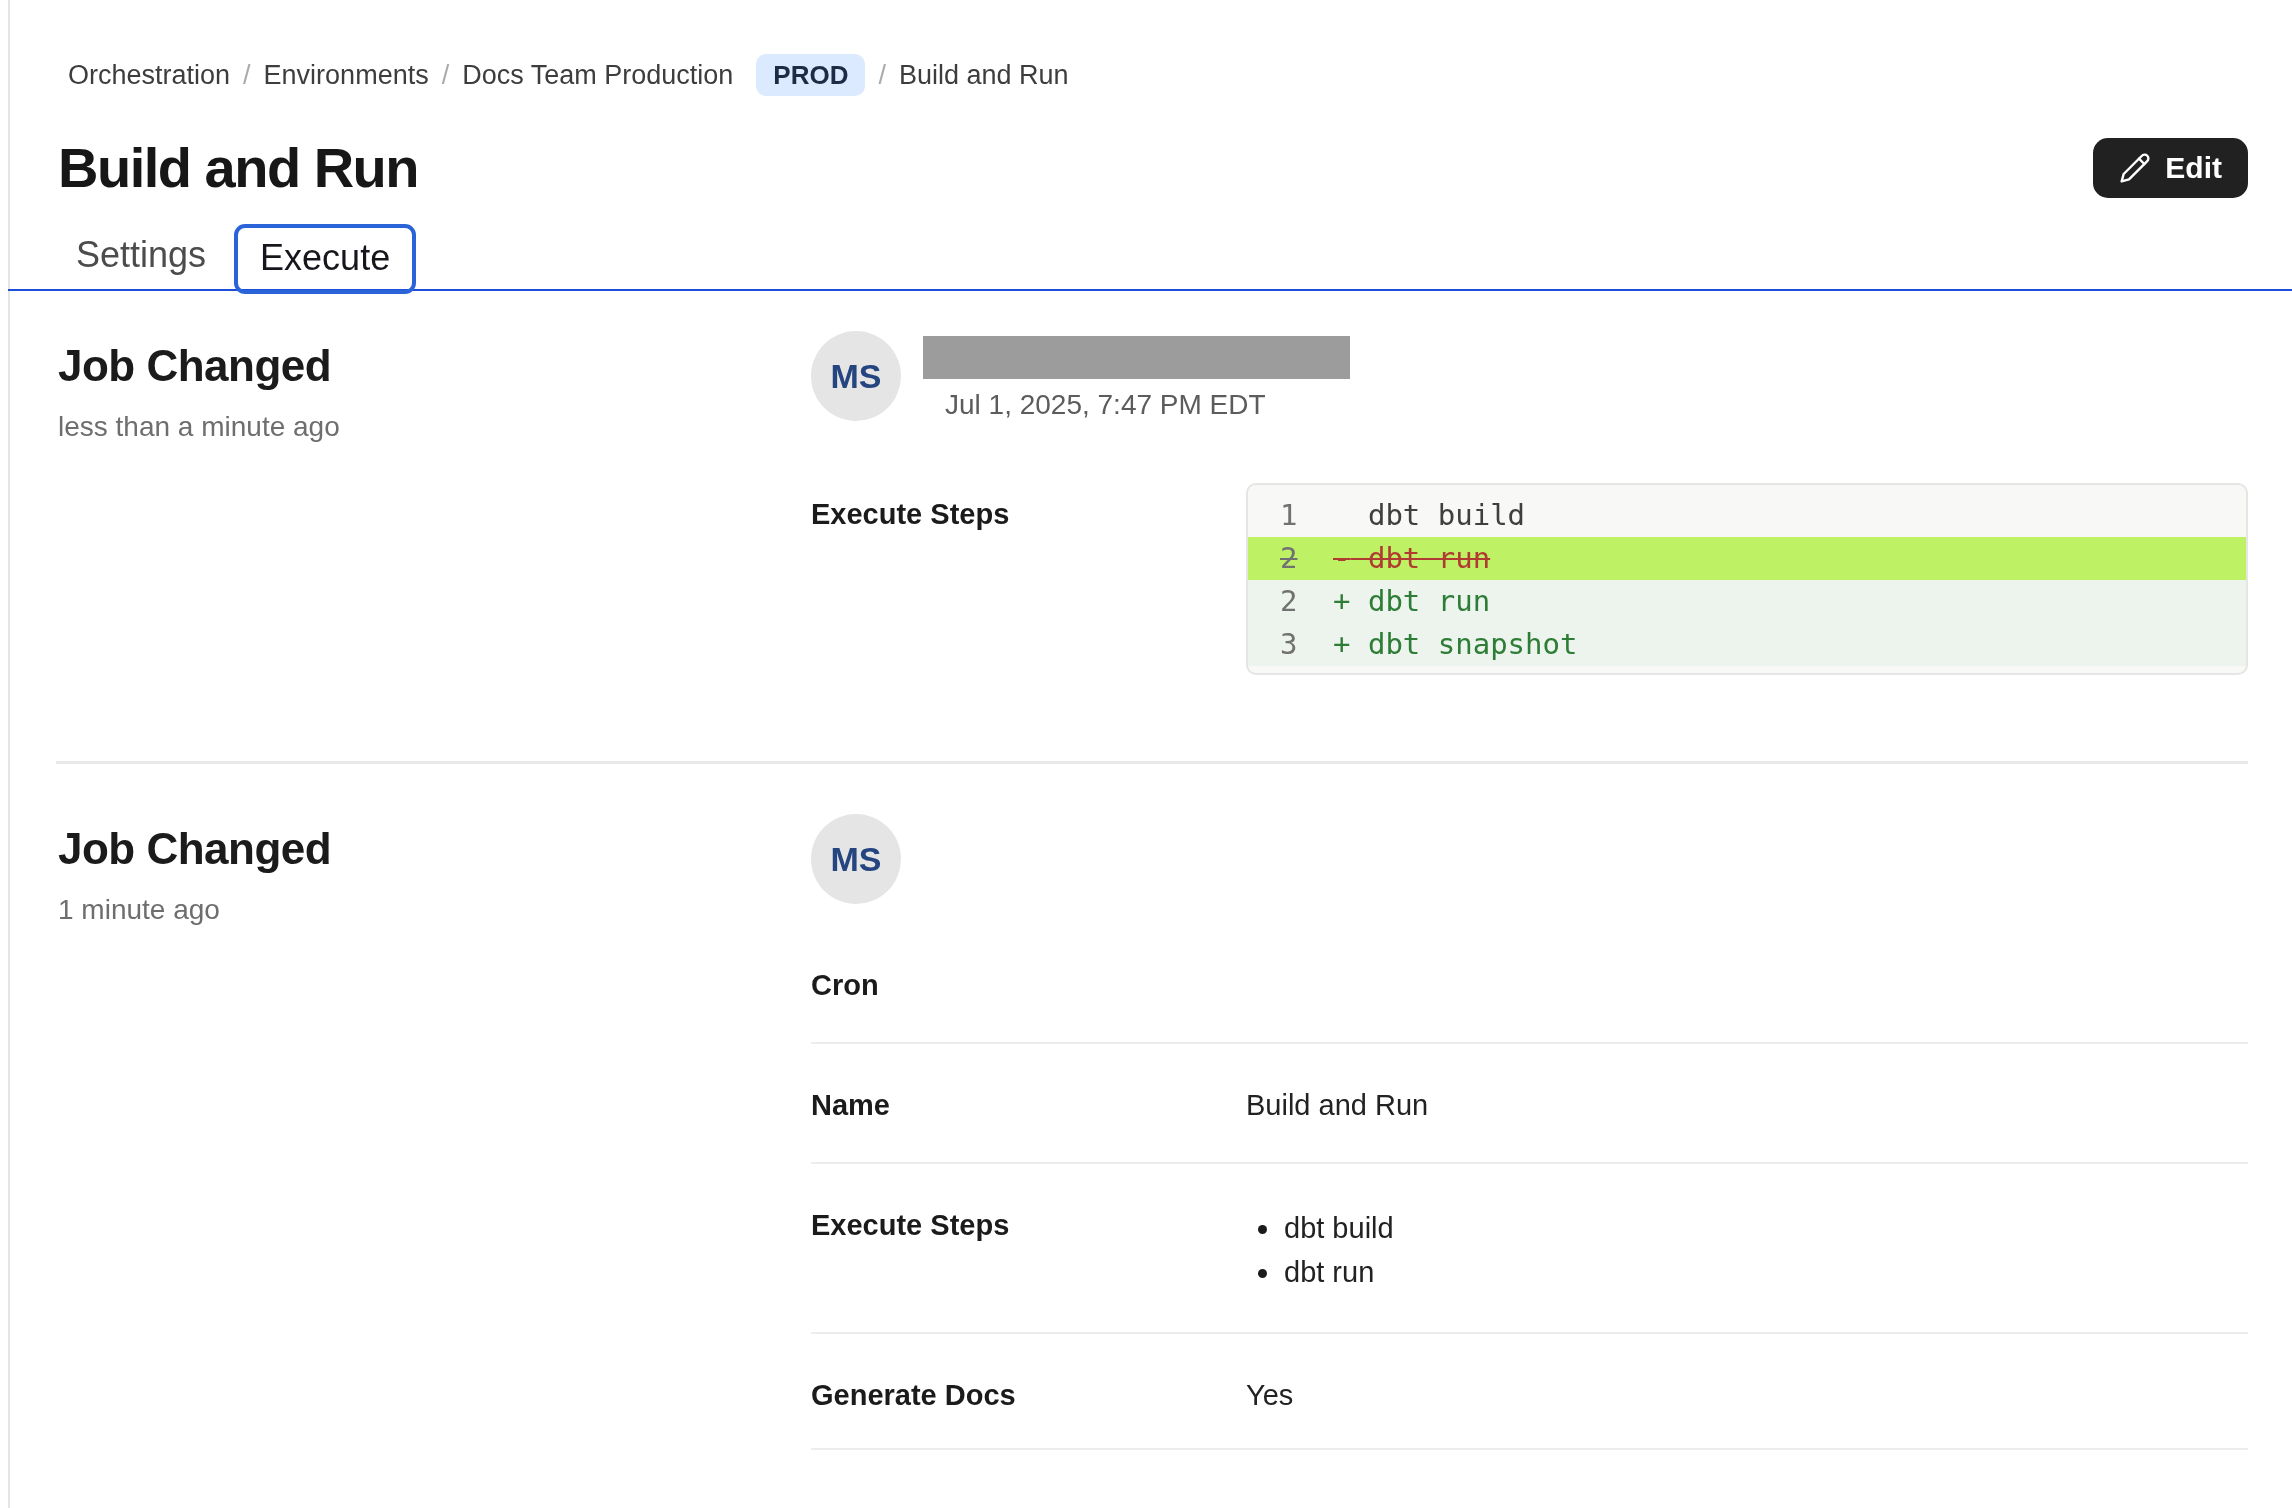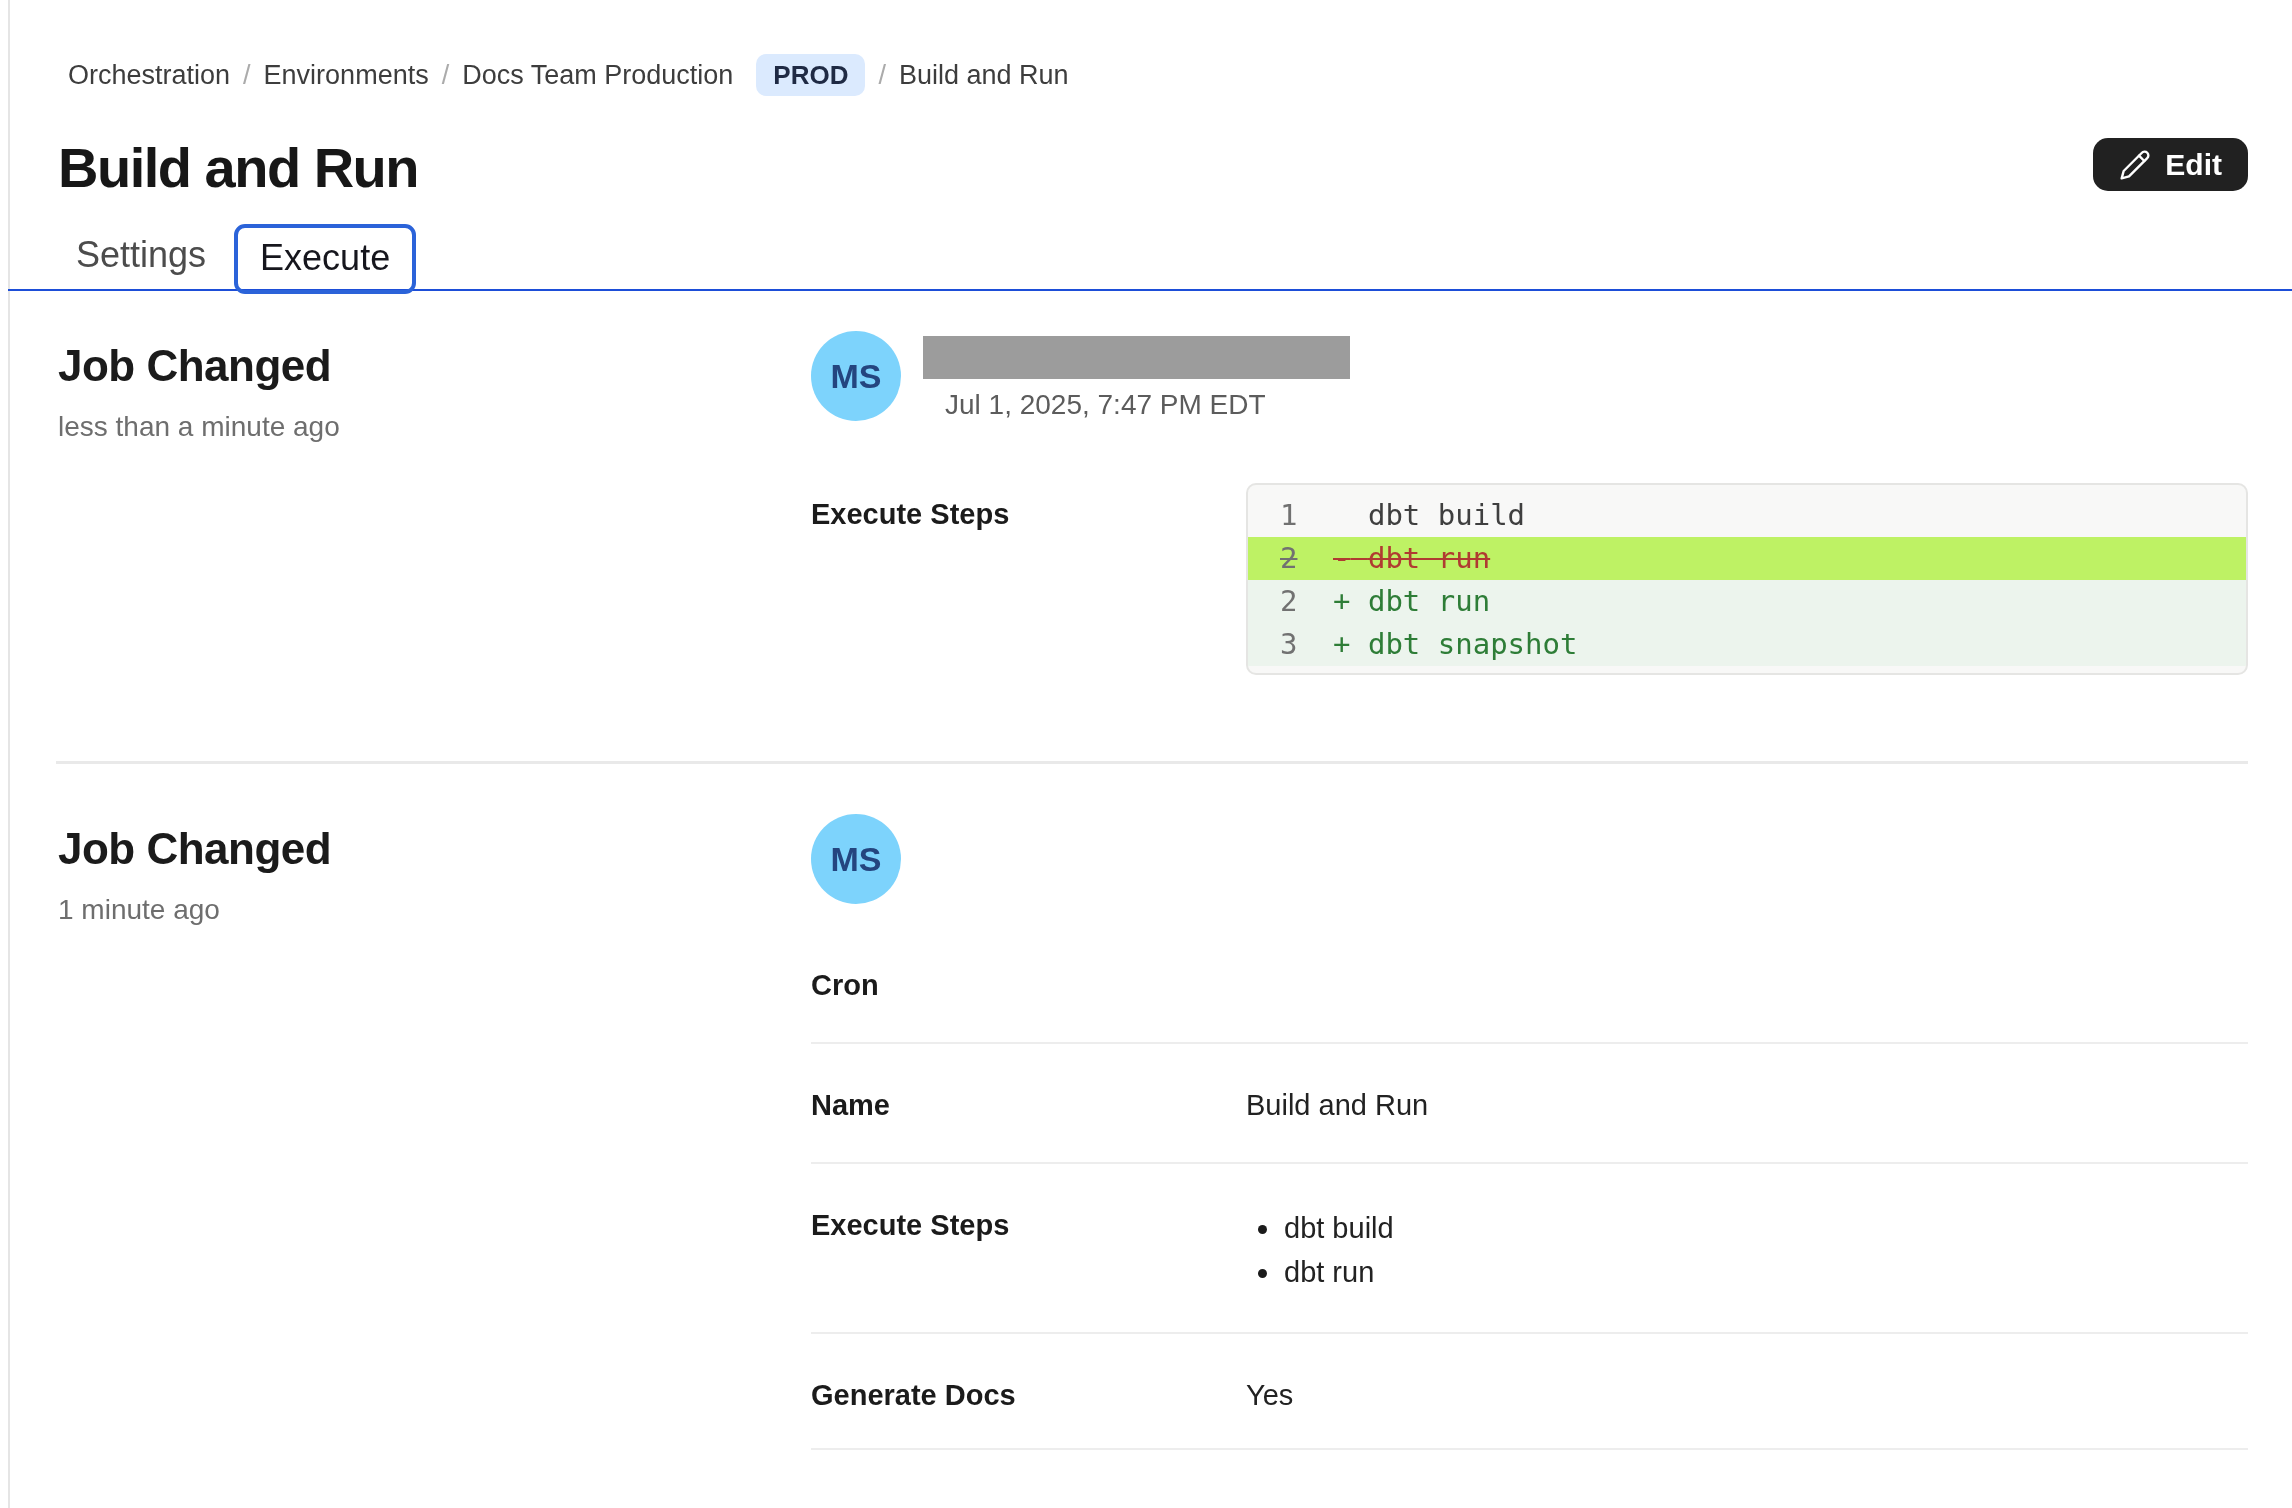--- a/index.html
+++ b/index.html
@@ -34,21 +34,21 @@
 
   
   .title-row { display: flex; justify-content: space-between; align-items: flex-start; margin-top: 38px; }
   h1.page-title {
     font-size: 56px; font-weight: 700; letter-spacing: -1.5px; color: #171717; line-height: 64px;
   }
   .edit-btn {
     display: flex; align-items: center; gap: 14px;
     background: #212121; color: #ffffff; border: none; cursor: pointer;
     font-family: inherit; font-size: 30px; font-weight: 600;
-    padding: 0 26px; height: 53px; border-radius: 15px; margin-top: 2px;
+    padding: 0 26px; height: 60px; border-radius: 15px; margin-top: 2px;
   }
   .edit-btn svg { display: block; }
 
   
   .tabs {
     position: relative; display: flex; align-items: flex-start;
     margin: 24px -44px 0 -50px; padding-left: 44px;
     height: 67px; border-bottom: 2px solid #1d4ed8;
   }
   .tab {
@@ -63,21 +63,21 @@
 
   
   .section-heading { font-size: 40px; font-weight: 700; color: #171717; margin-top: 46px; line-height: 46px; }
 
   .entry { display: grid; grid-template-columns: 753px 1fr; margin-top: 50px; }
   .entry-event { font-size: 44px; font-weight: 600; color: #1b1b1b; line-height: 50px; letter-spacing: -0.5px; }
   .entry-ago { font-size: 28px; color: #6e6e6e; margin-top: 20px; }
 
   .author-row { display: flex; align-items: flex-start; gap: 22px; margin-top: -10px; }
   .avatar {
-    width: 90px; height: 90px; border-radius: 50%; background: #7dd3fc;
+    width: 90px; height: 90px; border-radius: 50%; background: #e5e5e5;
     color: #24457f; font-size: 34px; font-weight: 600;
     display: flex; align-items: center; justify-content: center; flex: 0 0 auto;
   }
   .author-meta { padding-top: 5px; }
   .redacted-bar { width: 427px; height: 43px; background: #9c9c9c; }
   .timestamp { font-size: 28px; color: #5c5c5c; margin-top: 10px; margin-left: 22px; }
 
   
   .fields { margin-top: 62px; }
   .field-row { display: grid; grid-template-columns: 435px 1fr; }

